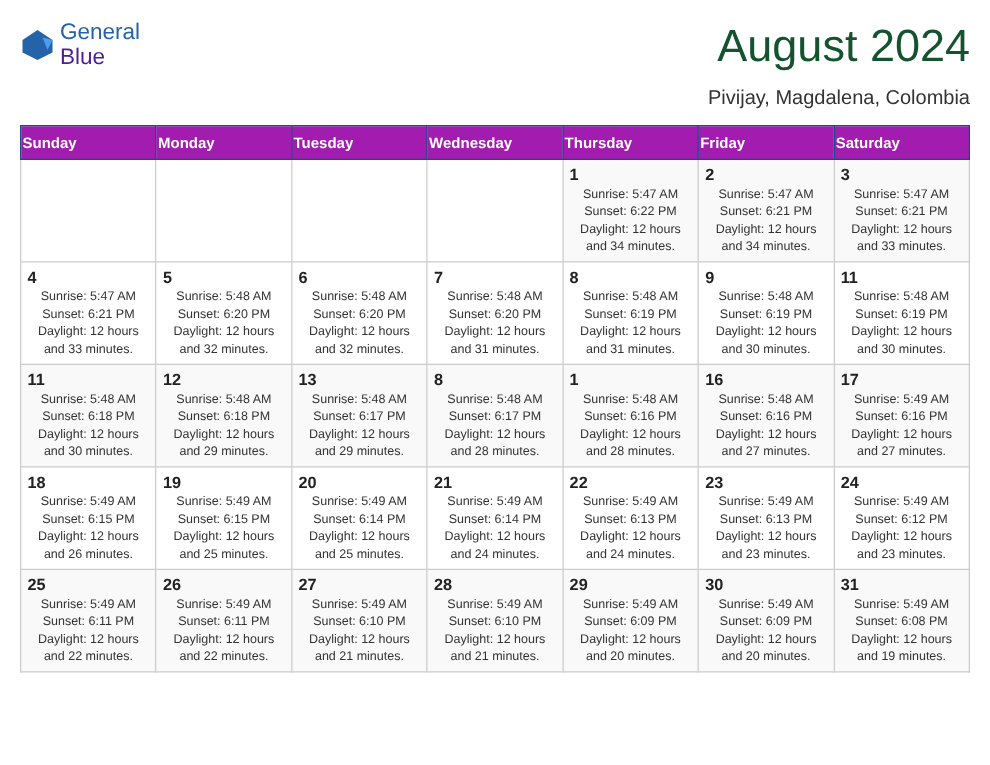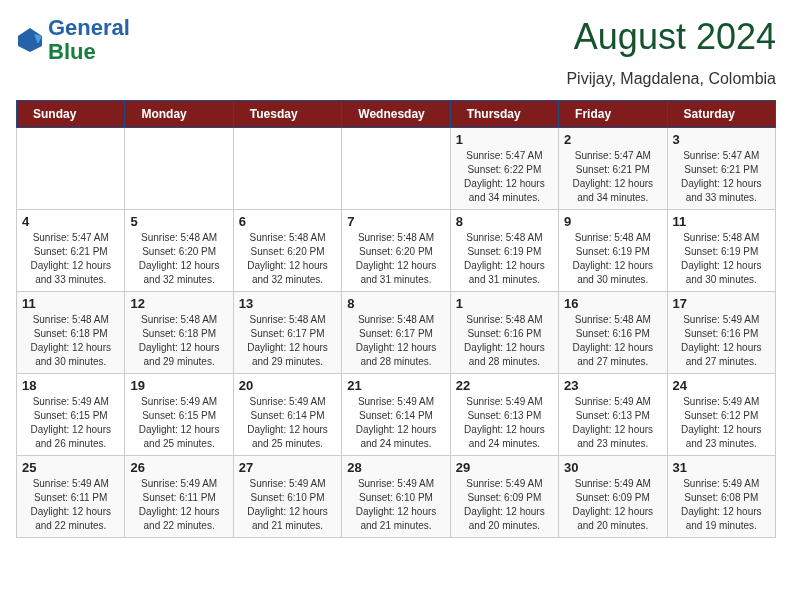--- a/index.html
+++ b/index.html
@@ -15,22 +15,22 @@
       justify-content: space-between;
       align-items: flex-start;
       margin-bottom: 12px;
     }
     .logo {
       display: flex;
       align-items: center;
       gap: 4px;
     }
     .logo-text {
-      font-size: 22px;
-      font-weight: bold;
+      font-size: 18px;
+      font-weight: normal;
       color: #1a1a2e;
       line-height: 1.1;
     }
     .logo-text span {
       color: #2563a8;
     }
     .logo-icon {
       width: 28px;
       height: 28px;
     }
@@ -46,25 +46,25 @@
       font-size: 16px;
       color: #333;
       margin-top: 12px;
     }
     .calendar {
       width: 100%;
       border-collapse: collapse;
       table-layout: fixed;
     }
     .calendar th {
-      background: #7f1d1d;
+      background: #a21caf;
       color: #fff;
       font-size: 12px;
       font-weight: bold;
-      padding: 6px 16px;
+      padding: 6px 1px;
       text-align: left;
       border: 1px solid #1a4a8a;
     }
     .calendar td {
       vertical-align: top;
       padding: 4px 5px;
       border: 1px solid #ccc;
       font-size: 10.5px;
       color: #222;
       background: #fff;
@@ -96,21 +96,21 @@
 <body>
 
 <div class="header">
   <div class="logo">
     <svg class="logo-icon" viewBox="0 0 28 28">
       <polygon points="14,2 26,10 26,20 14,26 2,20 2,10" fill="#2563a8"></polygon>
       <polygon points="18,8 26,10 22,18" fill="#4a9de8"></polygon>
     </svg>
     <div class="logo-text">
       <div><span>General</span></div>
-      <div style="color:#15803d;">Blue</div>
+      <div style="color:#4c1d95;">Blue</div>
     </div>
   </div>
   <div class="title-block">
     <div class="month-year">August 2024</div>
     <div class="location">Pivijay, Magdalena, Colombia</div>
   </div>
 </div>
 
 <table class="calendar">
   <thead>

